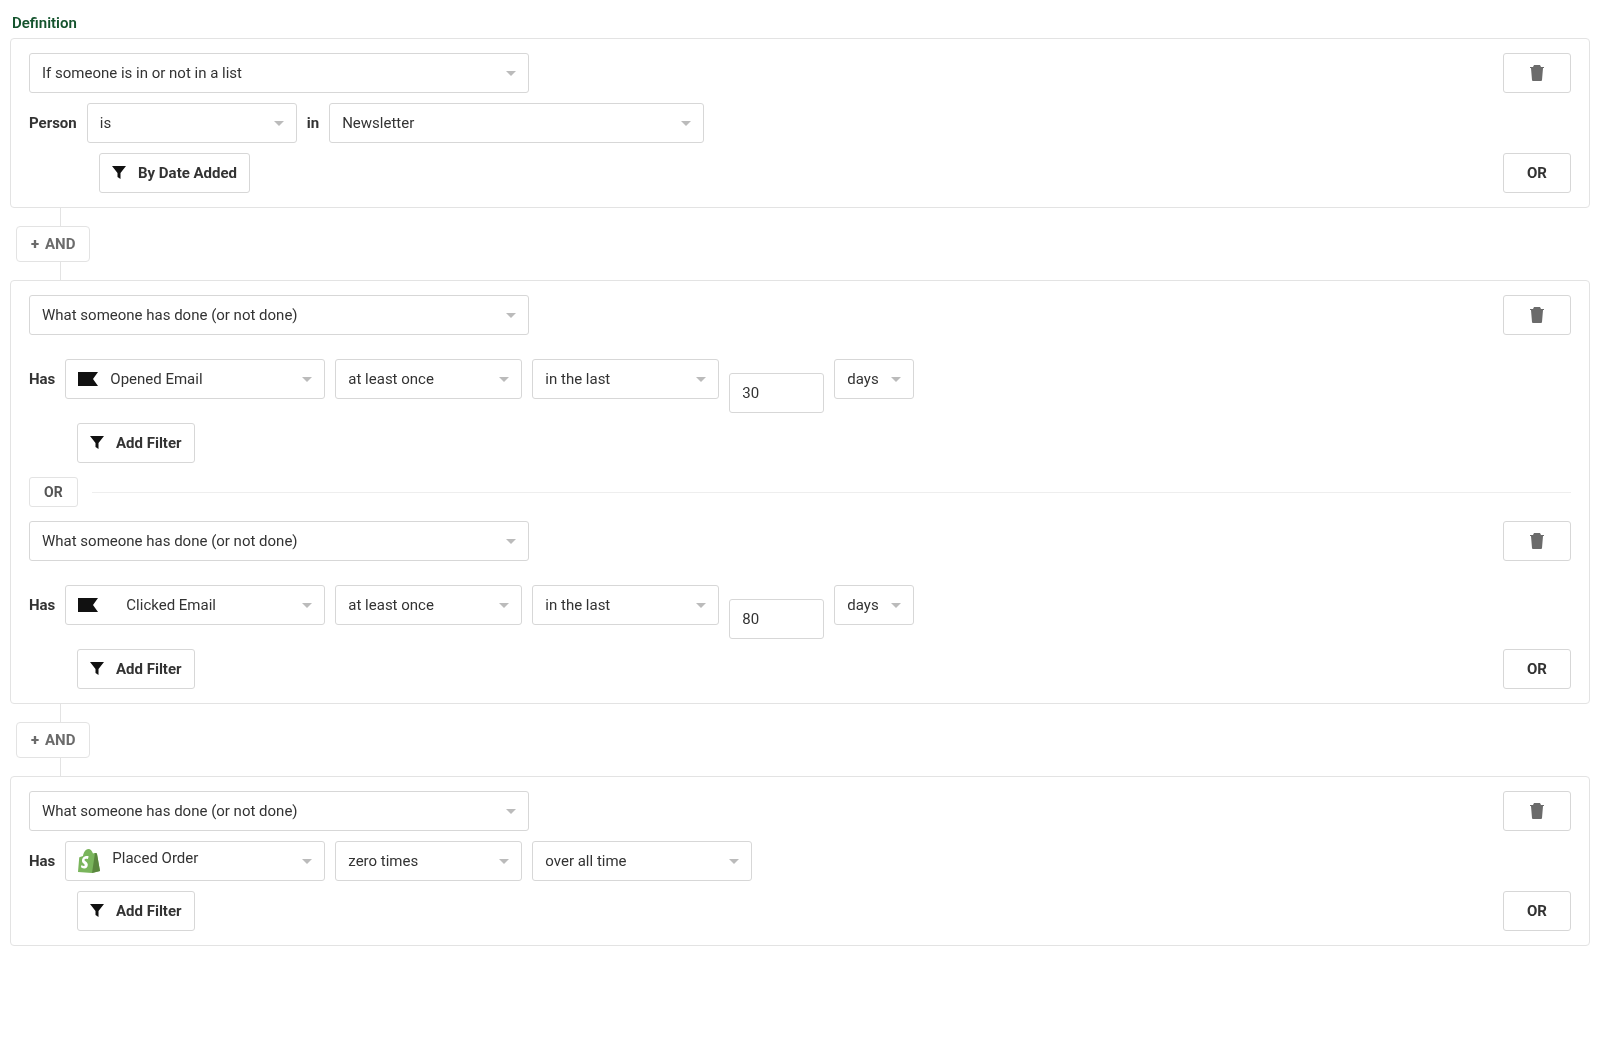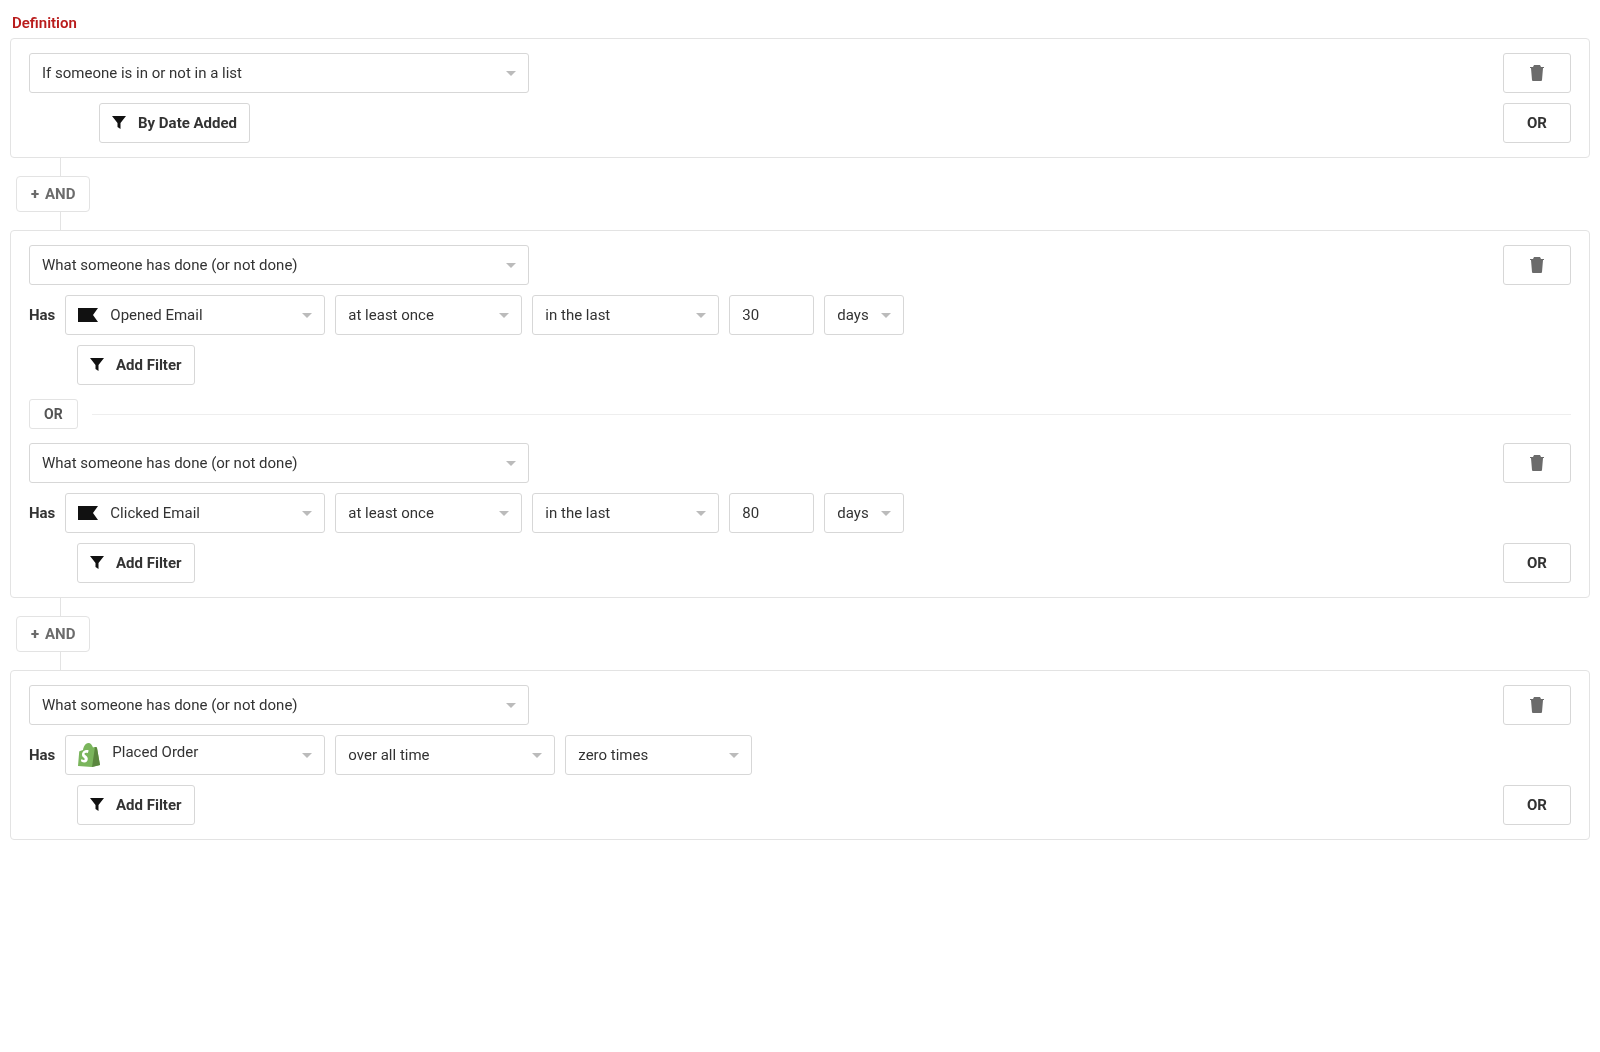--- a/index.html
+++ b/index.html
@@ -7,21 +7,21 @@
     margin: 0;
     padding: 10px;
     font-family: -apple-system, BlinkMacSystemFont, "Segoe UI", Roboto, "Helvetica Neue", Arial, sans-serif;
     font-size: 15px;
     color: #333;
     background: #fff;
   }
   .heading {
     font-size: 15px;
     font-weight: 600;
-    color: #b91c1c;
+    color: #14532d;
     margin: 4px 0 6px 2px;
   }
   .block {
     border: 1px solid #e3e3e3;
     border-radius: 4px;
     background: #fff;
     padding: 14px 18px;
     margin-bottom: 0;
   }
   .and-connector {
@@ -67,21 +67,21 @@
     white-space: nowrap;
   }
   .select { justify-content: space-between; }
   .select.w-500 { width: 500px; }
   .select.w-210 { width: 210px; }
   .select.w-215 { width: 187px; }
   .select.w-220 { width: 220px; }
   .select.w-280 { width: 260px; }
   .select.w-375 { width: 375px; }
   .select.w-100 { width: 80px; }
-  .num-input { width: 85px; }
+  .num-input { width: 95px; margin-top: 28px; }
   .chev {
     width: 0; height: 0;
     border-left: 5px solid transparent;
     border-right: 5px solid transparent;
     border-top: 5px solid #bbb;
     margin-left: auto;
   }
   .icon-btn {
     border: 1px solid #d7d7d7; border-radius: 3px; background: #fff;
     width: 68px; height: 40px;
@@ -117,20 +117,32 @@
     <div class="select w-500">
       <span>If someone is in or not in a list</span>
       <span class="chev"></span>
     </div>
     <div class="icon-btn">
       <svg width="14" height="16" viewBox="0 0 14 16">
           <path fill="#6b6b6b" d="M1 3h12l-1 12a1 1 0 0 1-1 1H3a1 1 0 0 1-1-1L1 3zm3-3h6l1 2H3l1-2zM0 2h14v1H0z"></path>
         </svg>
     </div>
   </div>
+  <div class="row" style="margin-top:10px;">
+    <span class="label">Person</span>
+    <div class="select w-210">
+      <span>is</span>
+      <span class="chev"></span>
+    </div>
+    <span class="label">in</span>
+    <div class="select w-375">
+      <span>Newsletter</span>
+      <span class="chev"></span>
+    </div>
+  </div>
   <div class="bottom-row">
     <div class="indent">
       <div class="btn">
         <svg width="14" height="14" viewBox="0 0 14 14">
             <path fill="#111" d="M0 0h14L8.5 7v6l-3-2V7z"></path>
           </svg>
         <span>By Date Added</span>
       </div>
     </div>
     <div class="or-btn">
@@ -209,21 +221,21 @@
     </div>
     <div class="icon-btn">
       <svg width="14" height="16" viewBox="0 0 14 16">
           <path fill="#6b6b6b" d="M1 3h12l-1 12a1 1 0 0 1-1 1H3a1 1 0 0 1-1-1L1 3zm3-3h6l1 2H3l1-2zM0 2h14v1H0z"></path>
         </svg>
     </div>
   </div>
   <div class="row" style="margin-top:10px;">
     <span class="label">Has</span>
     <div class="select w-280">
-      <span style="display:inline-flex;align-items:center;gap:12px;">
+      <span style="display:inline-flex;align-items:center;gap:28px;">
         <svg width="20" height="14" viewBox="0 0 20 14">
             <path fill="#111" d="M0 0h20l-5 7 5 7H0z"></path>
           </svg>
         <span>Clicked Email</span>
       </span>
       <span class="chev"></span>
     </div>
     <div class="select w-215">
       <span>at least once</span>
       <span class="chev"></span>
@@ -282,26 +294,26 @@
       <span style="display:inline-flex;gap:12px;">
         <svg width="22" height="24" viewBox="0 0 22 24">
           <path fill="#7AB55C" d="M17 4c0 0-1 .2-2 .4C14 2 12.5 0 10.5 0 7 0 5.5 4 5 7L2 8c-.5.1-.7.3-.8.8L0 23l14 1 8-2L19 5c0-.4-.3-.6-.6-.7L17 4z"></path>
           <path fill="#5A863E" d="M14 24l8-2L19 5c0-.4-.3-.6-.6-.7L17 4l-3 20z"></path>
           <path fill="#fff" d="M10.5 8l-.7 2.2s-.8-.4-1.8-.4c-1.5 0-1.5 1-1.5 1.2 0 1.3 3.3 1.8 3.3 4.8 0 2.3-1.4 3.8-3.4 3.8-2.4 0-3.5-1.5-3.5-1.5l.6-2s1.2 1 2.2 1c.7 0 1-.5 1-1 0-1.6-2.7-1.7-2.7-4.4 0-2.3 1.6-4.6 5-4.6 1.3 0 1.5.1 1.5-.1z"></path>
         </svg>
         <span>Placed Order</span>
       </span>
       <span class="chev"></span>
     </div>
+    <div class="select w-215">
+      <span>zero times</span>
+      <span class="chev"></span>
+    </div>
     <div class="select w-220">
       <span>over all time</span>
-      <span class="chev"></span>
-    </div>
-    <div class="select w-215">
-      <span>zero times</span>
       <span class="chev"></span>
     </div>
   </div>
   <div class="bottom-row">
     <div style="margin-left:48px;">
       <div class="btn">
         <svg width="14" height="14" viewBox="0 0 14 14">
             <path fill="#111" d="M0 0h14L8.5 7v6l-3-2V7z"></path>
           </svg>
         <span>Add Filter</span>

